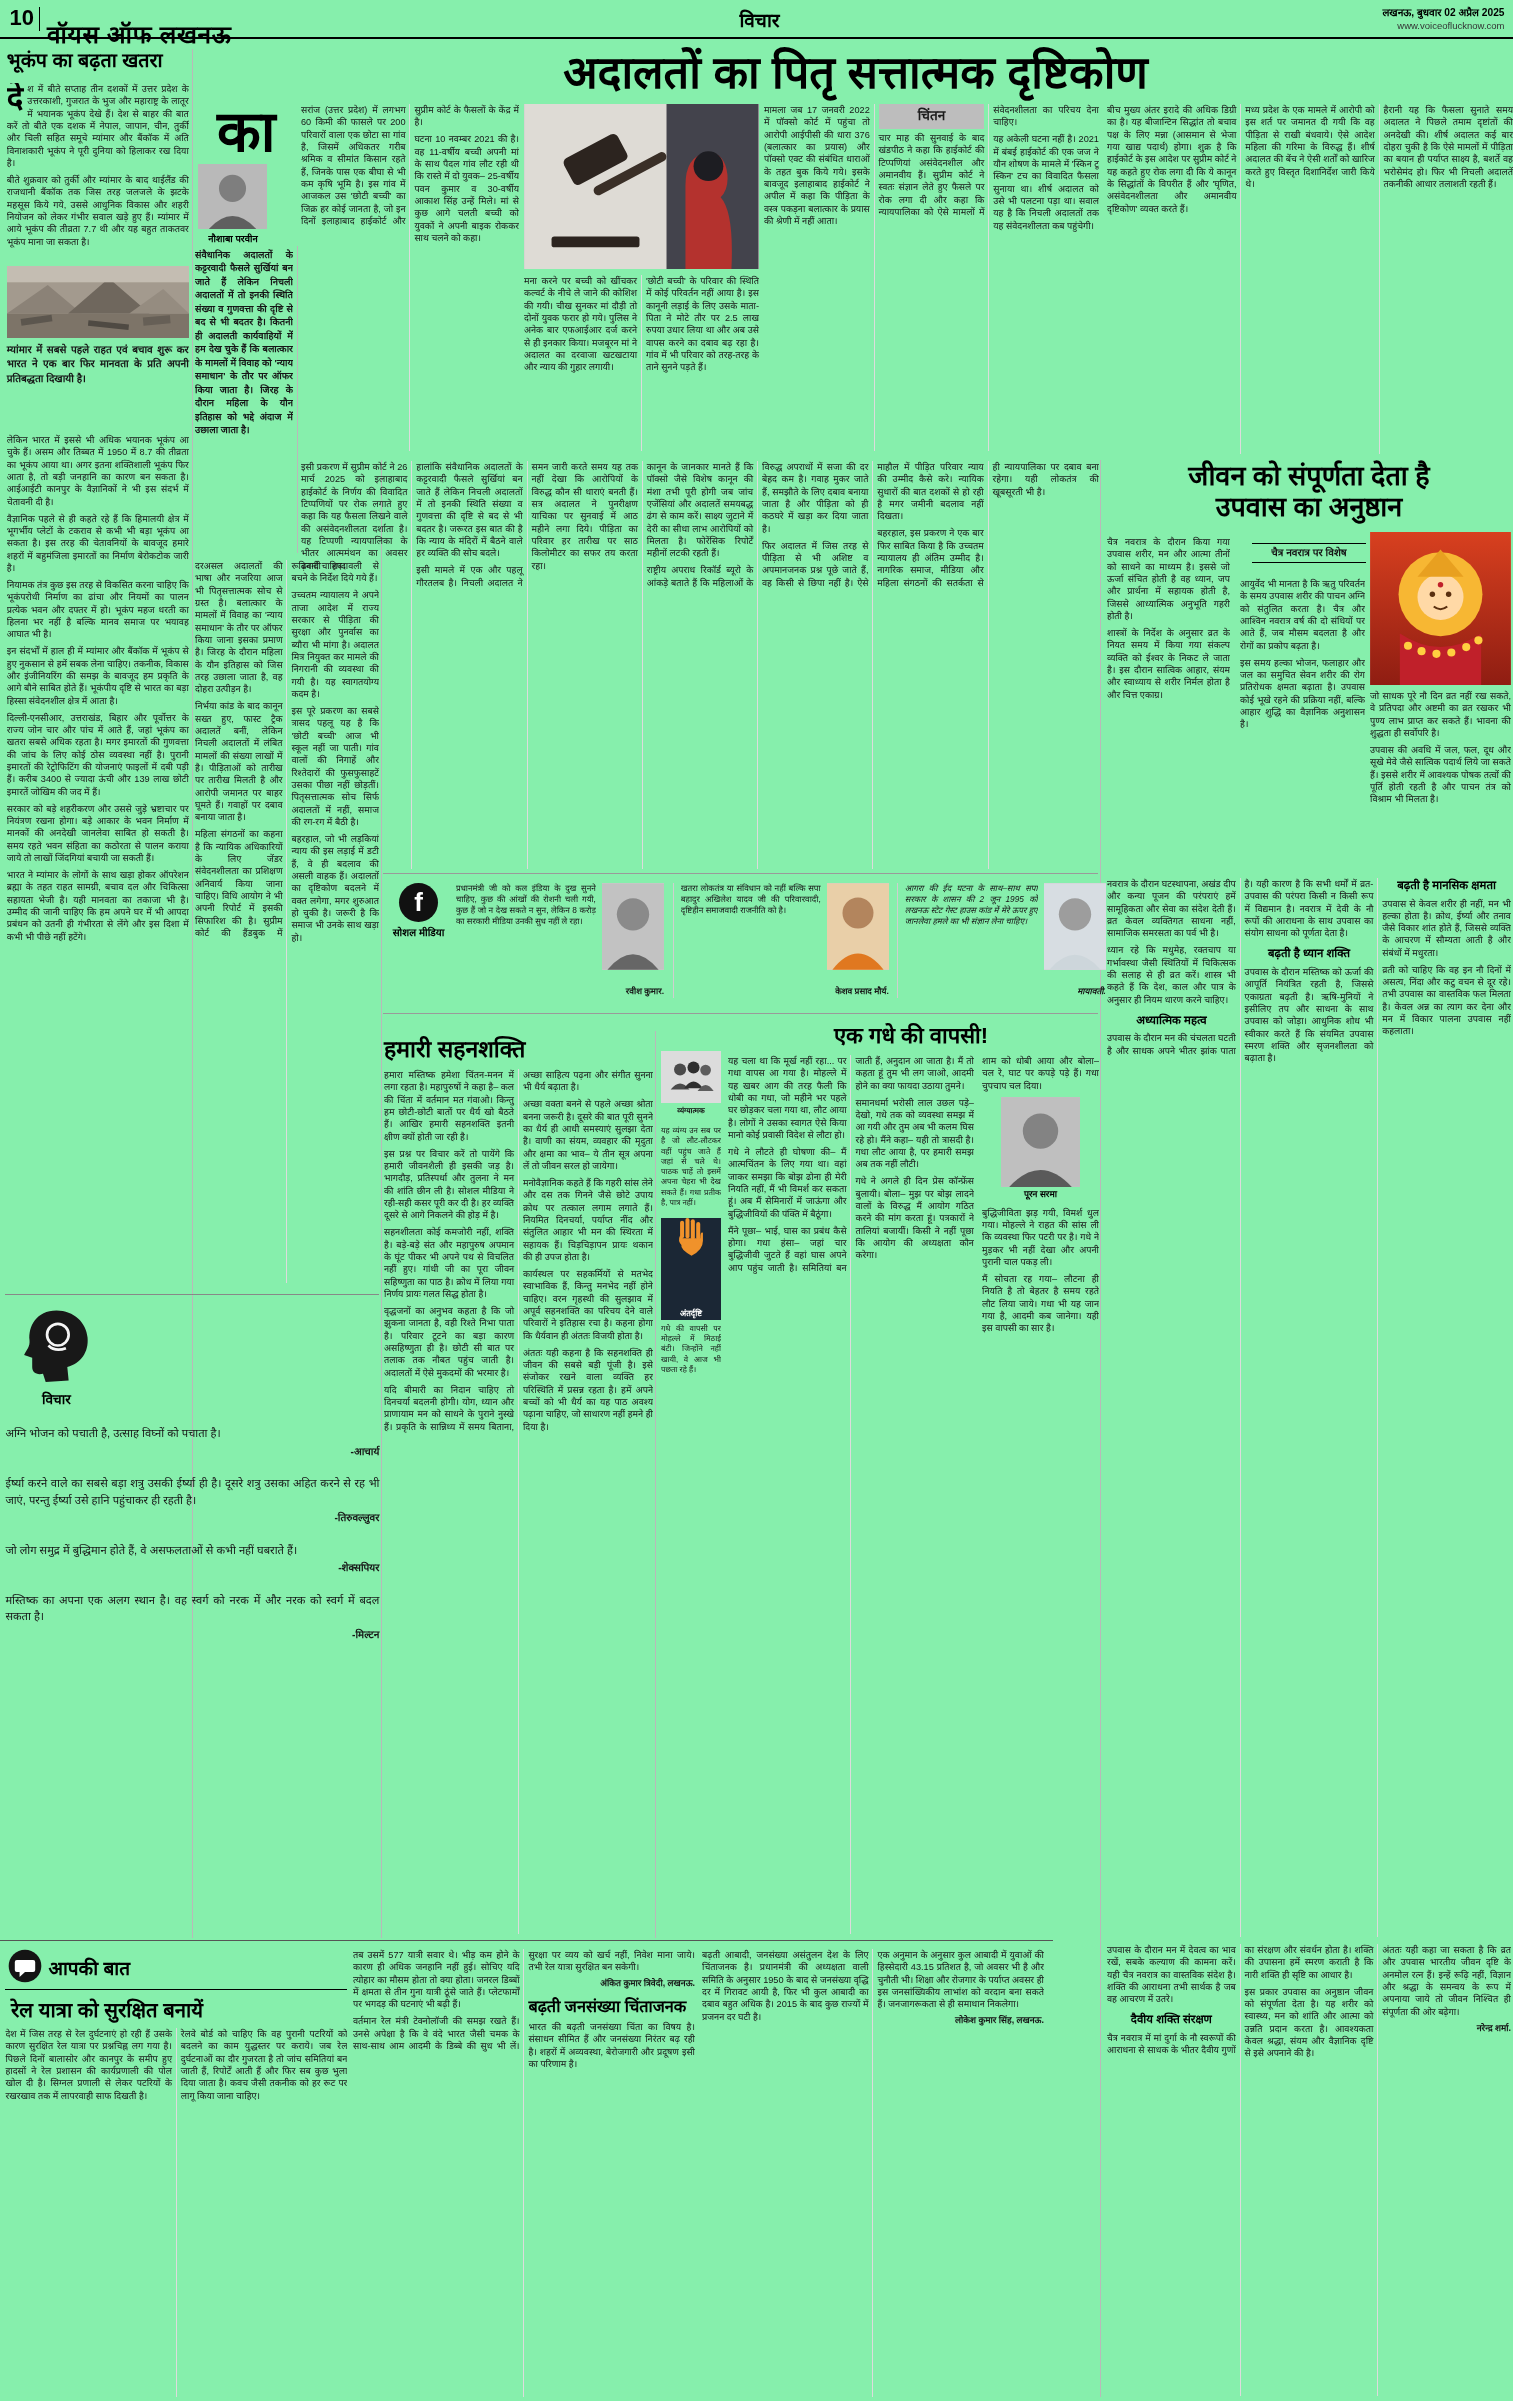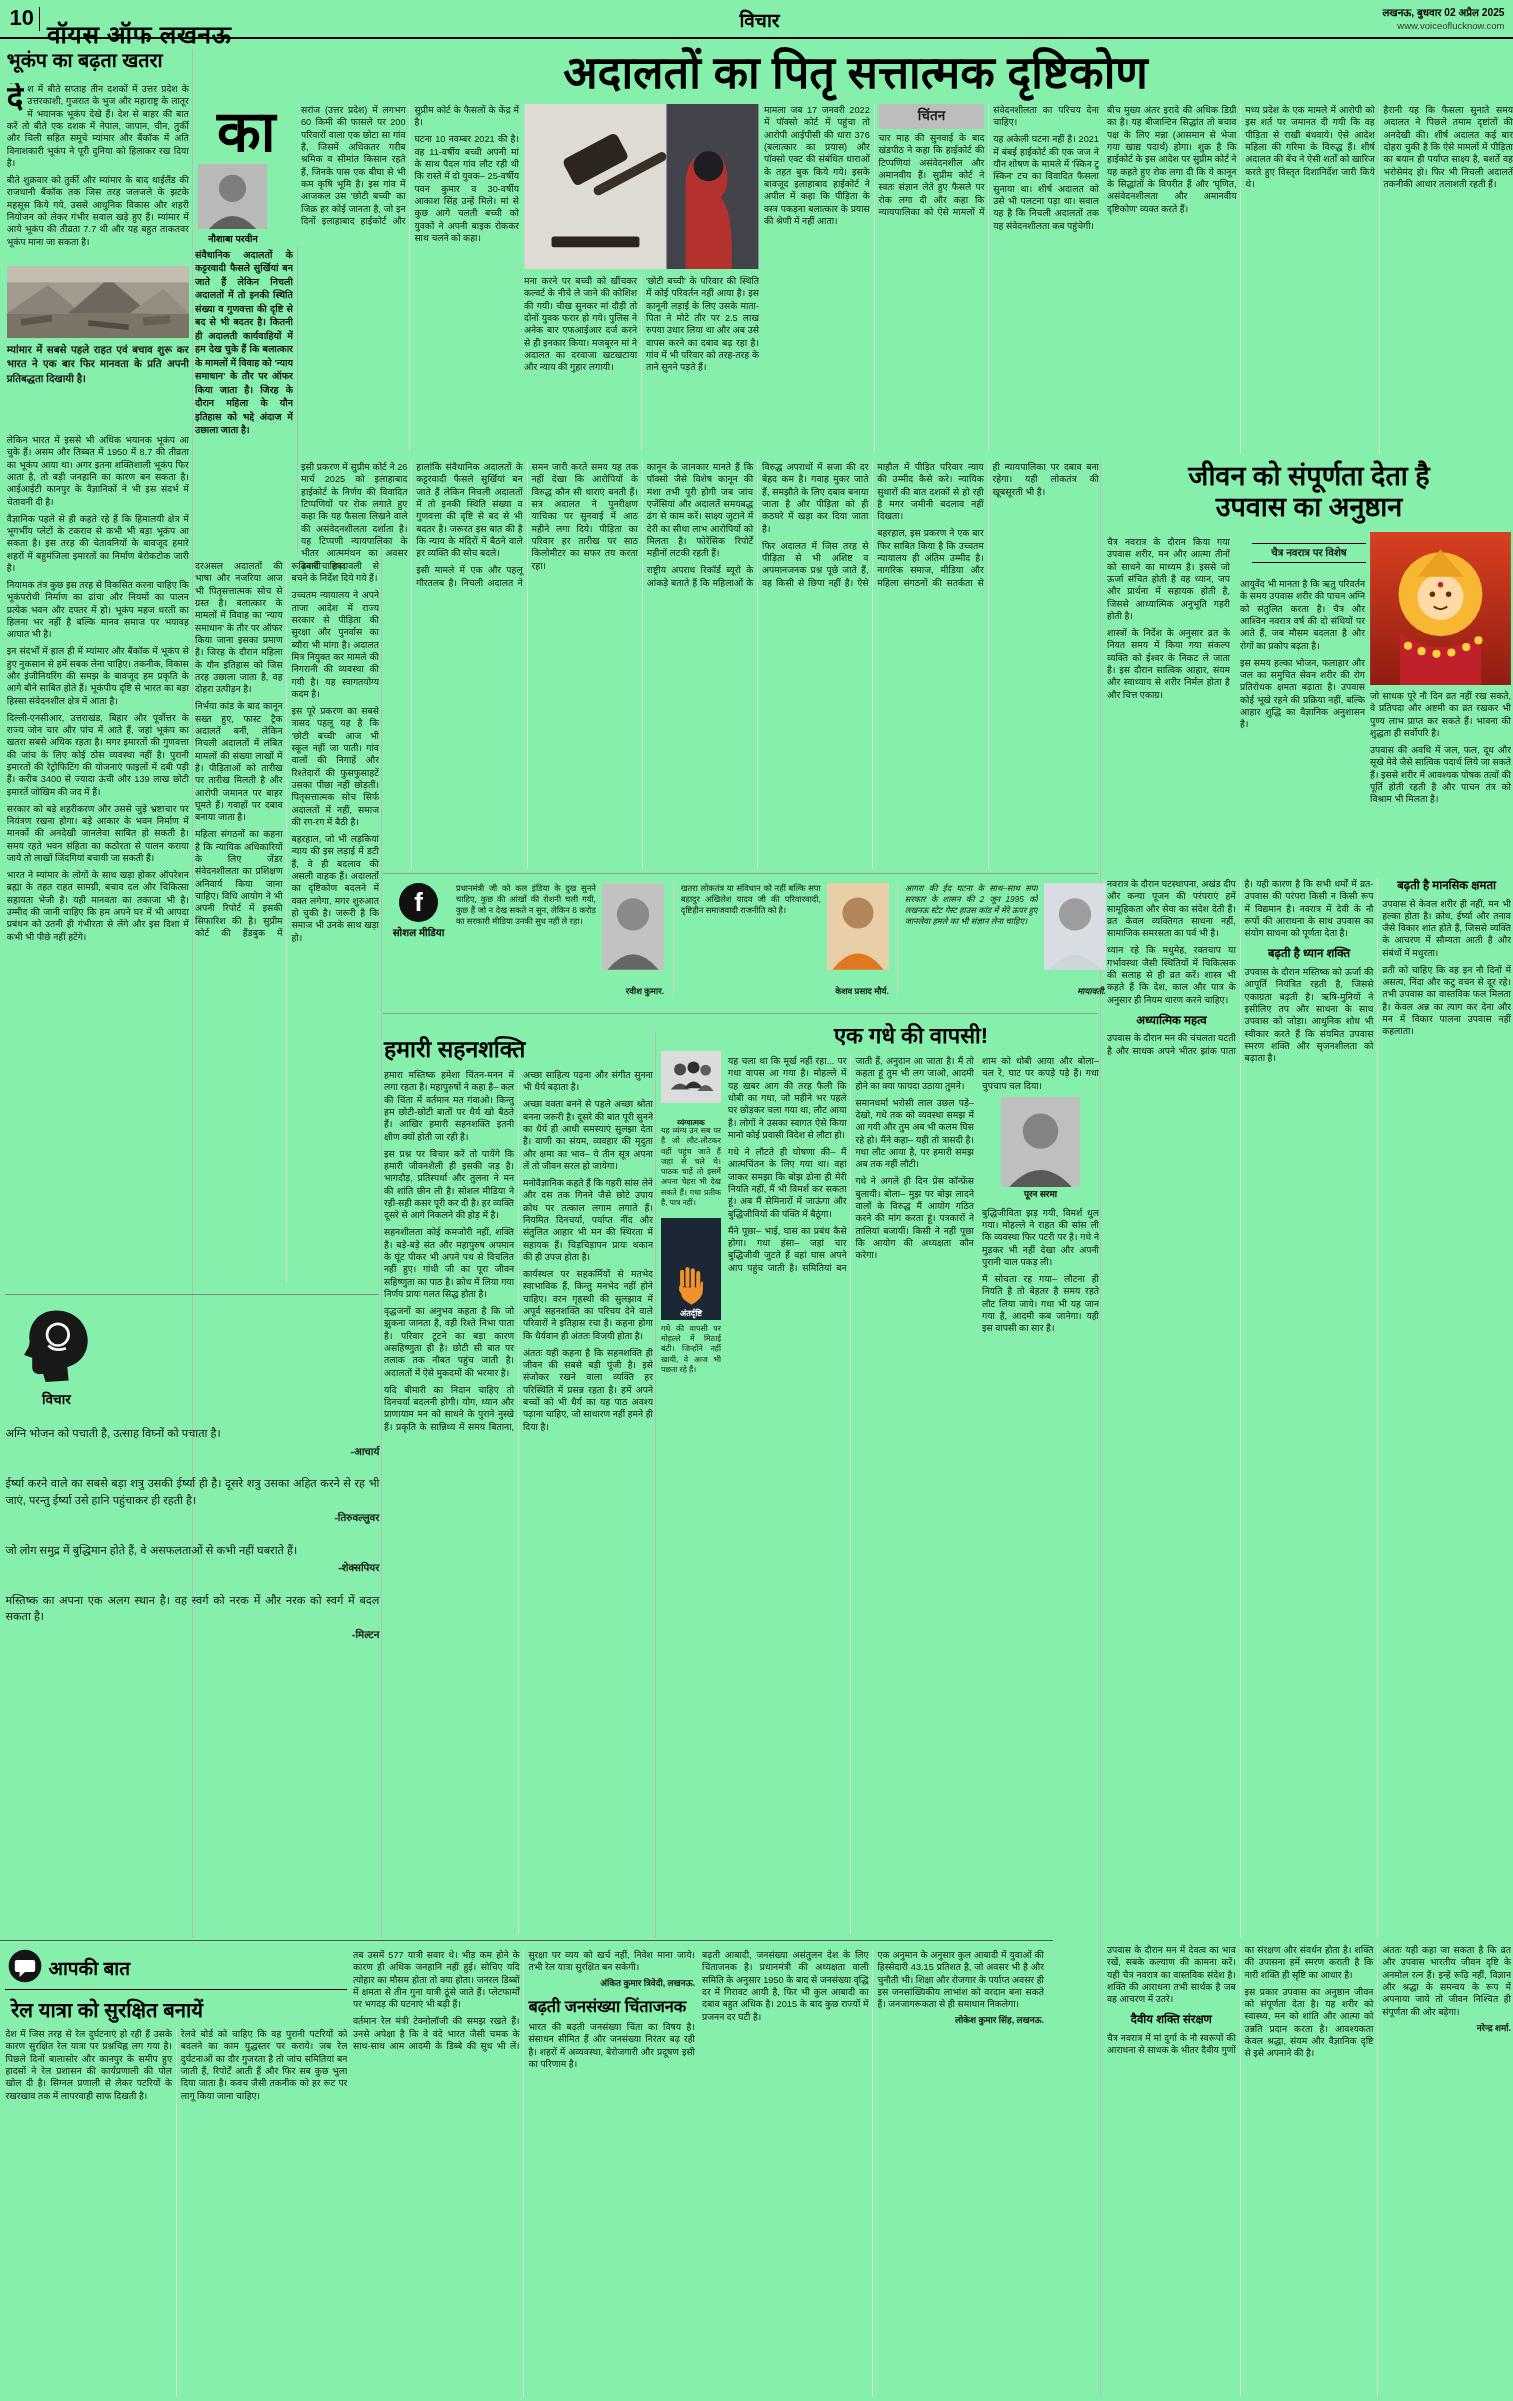--- a/index.html
+++ b/index.html
@@ -250,26 +250,26 @@
     <div style="width:60px;height:52px;background:#dcdcdc;display:flex;align-items:center;justify-content:center;">
       <svg width="47" height="35" viewBox="0 0 70 52">
         <circle cx="18" cy="14" r="9" fill="#4a4a4a"></circle>
           <path d="M4 44 Q18 26 32 44 Z" fill="#4a4a4a"></path>
         <circle cx="38" cy="11" r="9" fill="#2f2f2f"></circle>
           <path d="M24 42 Q38 22 52 42 Z" fill="#2f2f2f"></path>
         <circle cx="56" cy="15" r="8" fill="#5d5d5d"></circle>
           <path d="M44 46 Q56 28 68 46 Z" fill="#5d5d5d"></path>
       </svg>
     </div>
-    <div class="iconbox-label" style="margin-top:14px;">व्यंग्यात्मक</div>
+    <div class="iconbox-label" style="margin-top:2px;">व्यंग्यात्मक</div>
   </div>
 
   <div class="abs bt-sm" style="left:661px;top:1126px;width:60px;height:808px;">
     <p>यह व्यंग्य उन सब पर है जो लौट-लौटकर वहीं पहुंच जाते हैं जहां से चले थे। पाठक चाहें तो इसमें अपना चेहरा भी देख सकते हैं। गधा प्रतीक है, पात्र नहीं।</p>
-    <div style="width:60px;height:102px;background:#1b2735;margin:9.5px 0 4.1px;display:flex;flex-direction:column;align-items:center;justify-content:flex-end;gap:0;">
+    <div style="width:60px;height:102px;background:#1b2735;margin:9.5px 0 4.1px;display:flex;flex-direction:column;align-items:center;justify-content:space-between;gap:0;">
       <span>
         <svg width="31" height="39" viewBox="0 0 46 58">
           <rect x="6" y="4" width="6" height="26" rx="3" fill="#f0922b"></rect>
           <rect x="14" y="0" width="6" height="30" rx="3" fill="#f0922b"></rect>
           <rect x="22" y="2" width="6" height="30" rx="3" fill="#f0922b"></rect>
           <rect x="30" y="6" width="6" height="26" rx="3" fill="#f0922b"></rect>
           <path d="M6 26 Q2 34 8 40 Q6 46 23 56 Q40 48 40 34 L40 22 Q36 20 36 30 L10 30 Z" fill="#f0922b"></path>
         </svg>
       </span>
       <span style="color:#fff;font-weight:bold;font-size:8.1px;">अंतर्दृष्टि</span>

